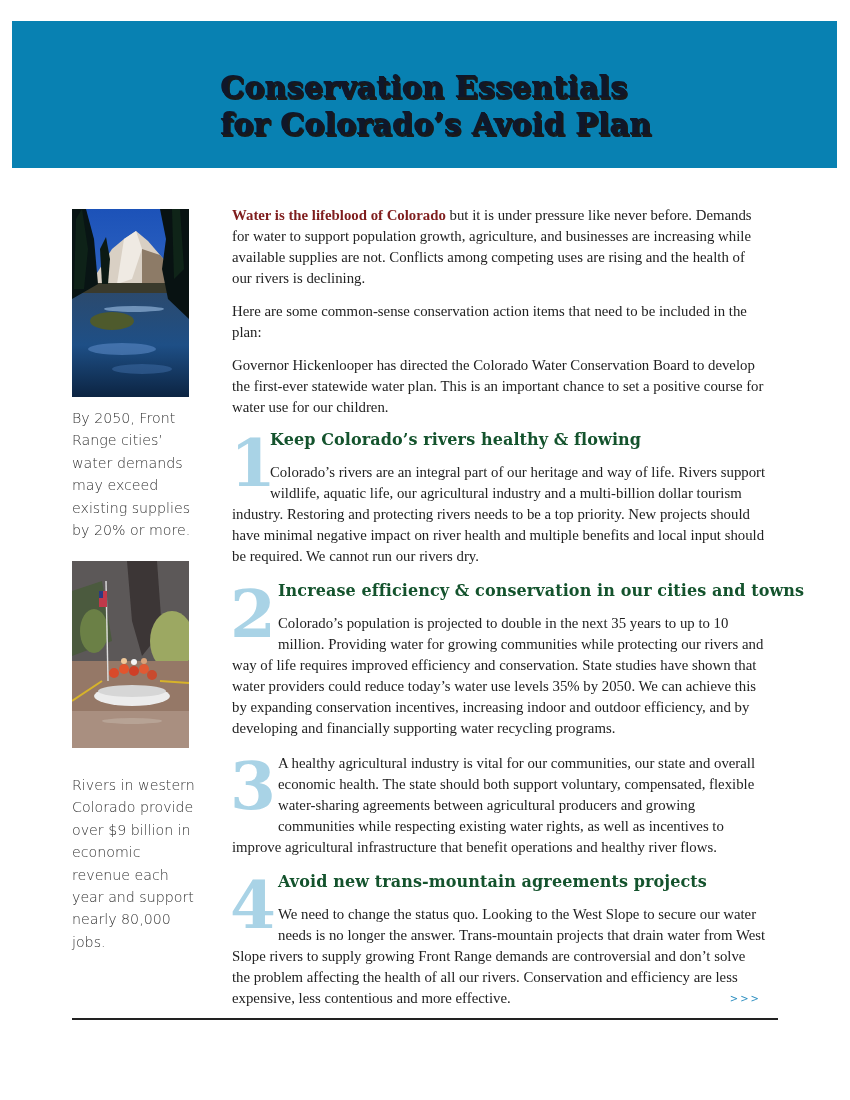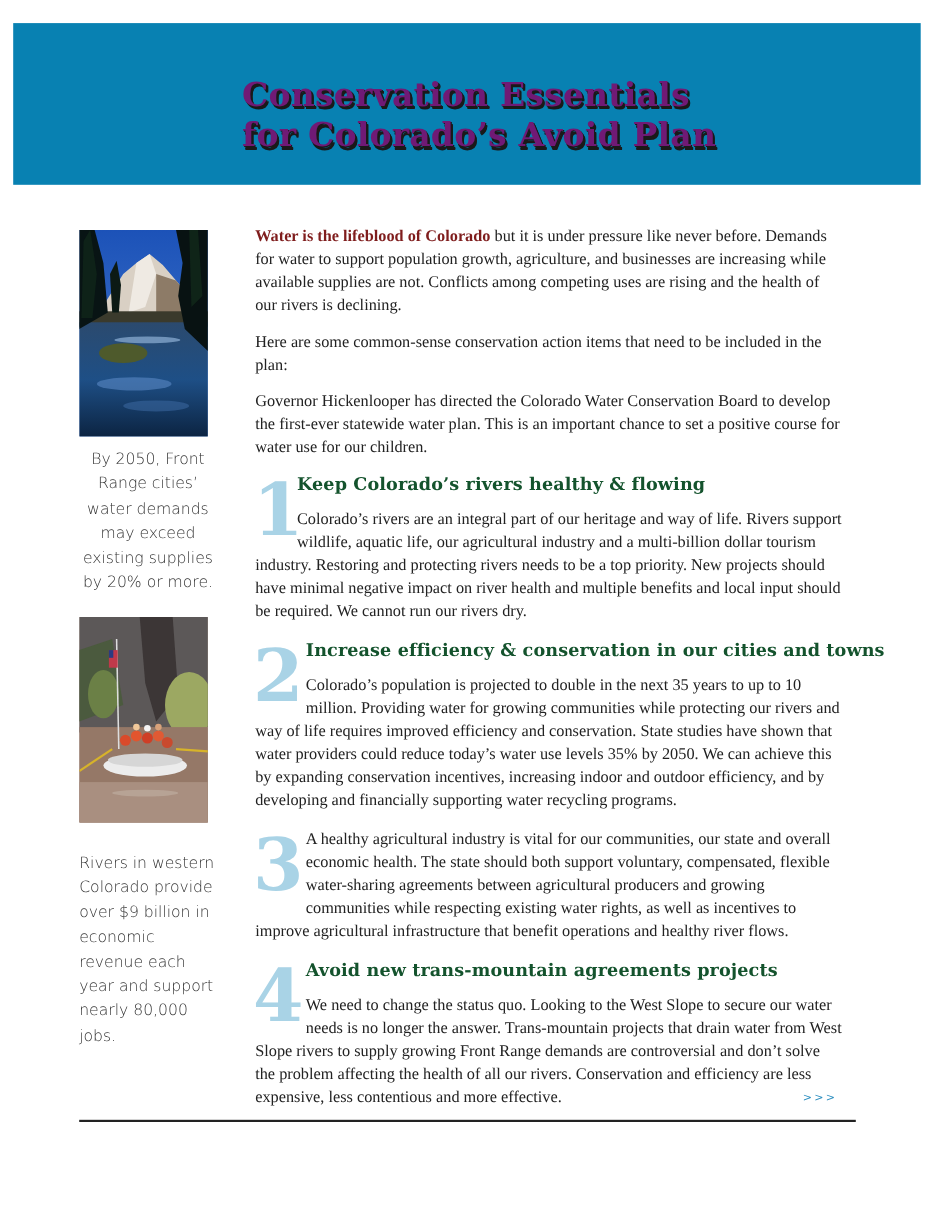--- a/index.html
+++ b/index.html
@@ -5,37 +5,37 @@
     html, body { margin: 0; padding: 0; background: #ffffff; }
     body { width: 850px; height: 1100px; position: relative; overflow: hidden; }
 
     .banner {
       position: absolute; left: 12px; top: 21px; width: 825px; height: 147px;
       background: #0881b2;
     }
     .banner-title {
       position: absolute; left: 220px; top: 68px; margin: 0;
       font-family: "DejaVu Serif", serif; font-weight: 900;
-      font-size: 30px; line-height: 37px; color: #701a75;
+      font-size: 30px; line-height: 37px; color: #0f172a;
       letter-spacing: 0.2px;
       text-shadow: 1px 1px 0 #1a1a1a, 2px 2px 0 #1a1a1a, 2px 3px 0 #1a1a1a;
     }
     .banner-title span { display: block; }
 
     
     .photo { position: absolute; left: 72px; width: 117px; overflow: hidden; }
     .photo svg { display: block; width: 100%; height: 100%; }
     .photo-mountain { top: 209px; height: 188px; }
     .photo-raft { top: 561px; height: 187px; }
     .caption {
       position: absolute; left: 72px; width: 125px; margin: 0;
       font-family: "DejaVu Sans", sans-serif; font-weight: 300;
       font-size: 14.2px; line-height: 22.4px; color: #333333;
     }
-    .caption-1 { top: 407px; text-align: center; }
+    .caption-1 { top: 407px; }
     .caption-2 { top: 774px; }
 
     
     .main {
       position: absolute; left: 232px; top: 205px; width: 535px;
       font-family: "Liberation Serif", serif; font-size: 14.8px;
       line-height: 21px; color: #222222;
     }
     .main p { margin: 0 0 12px 0; }
     .main .lead { font-weight: bold; color: #7f1d1d; }

